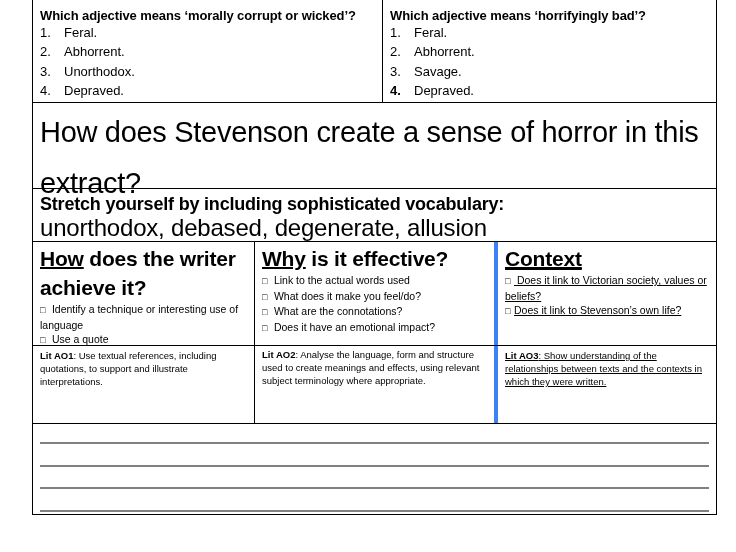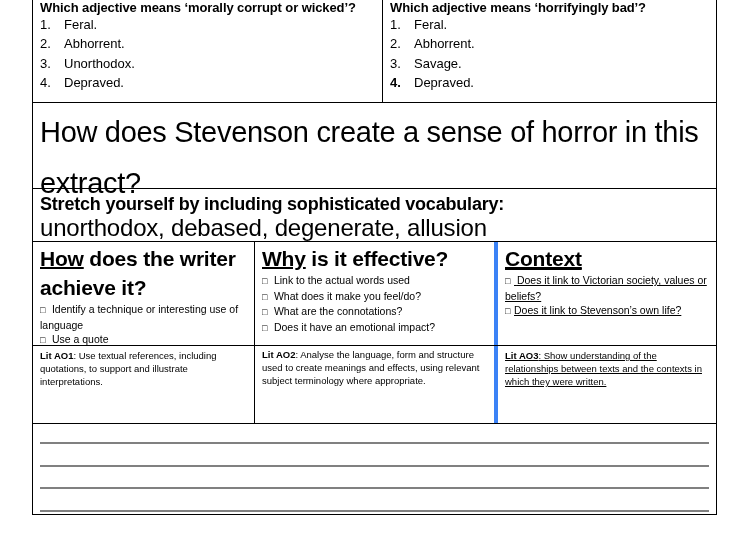--- a/index.html
+++ b/index.html
@@ -3,21 +3,21 @@
   <meta charset="utf-8">
   <style>
     html, body { margin: 0; padding: 0; background: #ffffff; }
     body { width: 736px; height: 552px; position: relative; overflow: hidden; font-family: "Liberation Sans", sans-serif; color: #000; }
     .sheet { position: absolute; left: 32px; top: 0; width: 685px; height: 515px; border-left: 1px solid #000; border-right: 1px solid #000; border-bottom: 1px solid #000; box-sizing: border-box; }
     .row { position: absolute; left: 0; right: 0; border-bottom: 1px solid #000; box-sizing: border-box; }
     .quiz-row { top: 0; height: 103px; }
     .quiz-cell { position: absolute; top: 0; bottom: 0; box-sizing: border-box; padding: 0 0 0 7px; }
     .quiz-left { left: 0; width: 350px; border-right: 1px solid #000; }
     .quiz-right { left: 350px; right: 0; }
-    .quiz-q { font-weight: bold; font-size: 13px; line-height: 15px; margin-top: 0px; letter-spacing: -0.1px; }
+    .quiz-q { font-weight: bold; font-size: 13px; line-height: 15px; margin-top: 8px; letter-spacing: -0.1px; }
     .quiz-list { list-style: none; margin: 0; padding: 0; }
     .quiz-list li { font-size: 13px; line-height: 19.3px; display: flex; }
     .quiz-list .num { width: 24px; display: inline-block; }
     .quiz-list .num.bold { font-weight: bold; }
 
     .title-row { top: 103px; height: 86px; padding: 4px 7px 0 7px; }
     .title { font-weight: normal; font-size: 29px; line-height: 51px; margin: 0; letter-spacing: -0.3px; }
 
     .stretch-row { top: 189px; height: 53px; padding: 3px 7px 0 7px; }
     .stretch-head { font-weight: bold; font-size: 18px; line-height: 24px; letter-spacing: -0.2px; }

